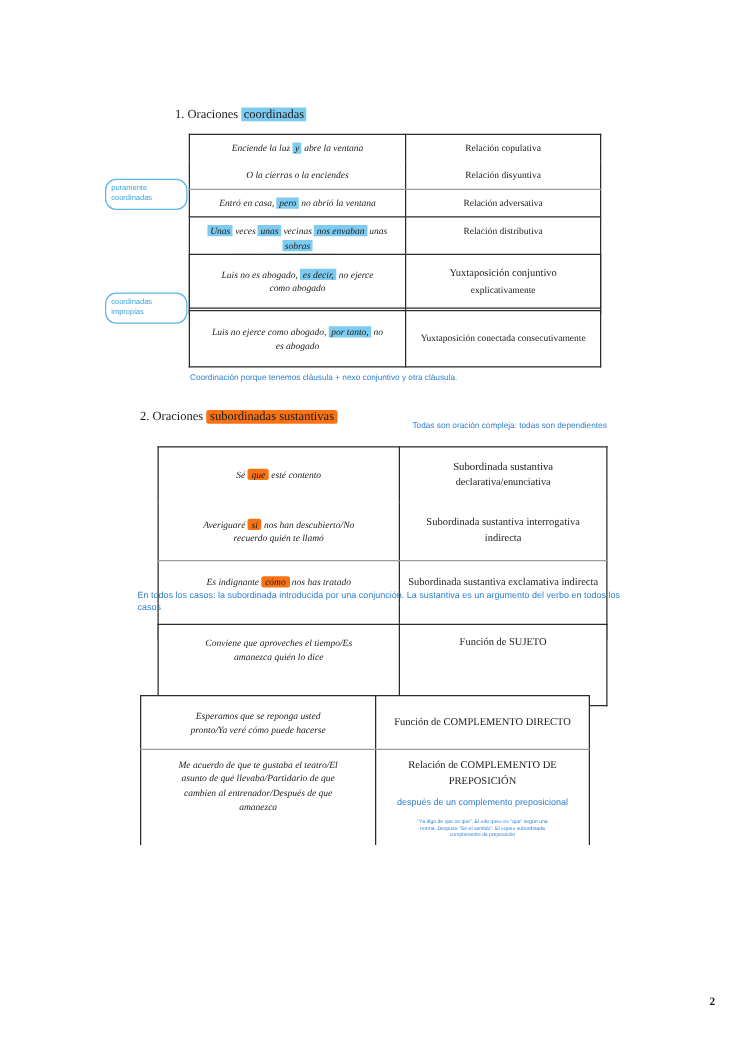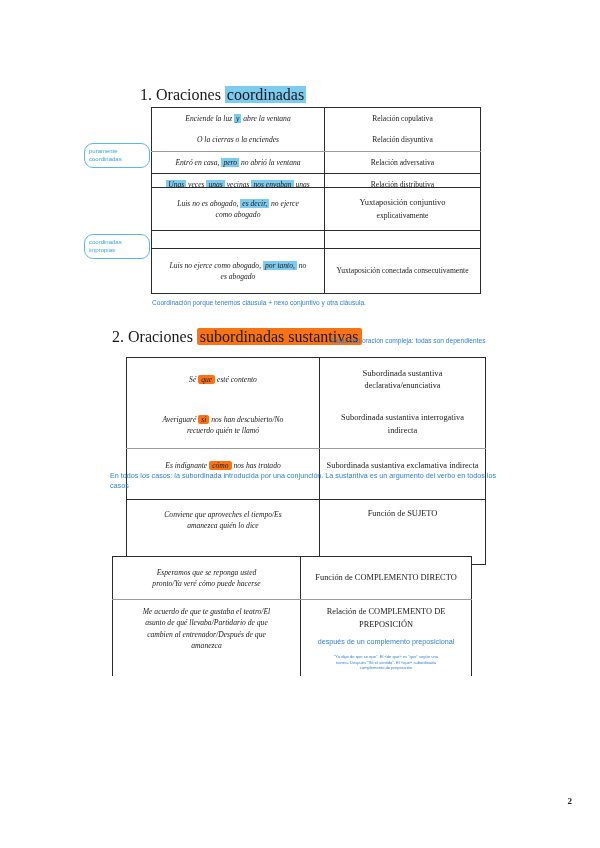--- a/index.html
+++ b/index.html
@@ -10,21 +10,21 @@
     color:#1a1a1a;
     position:relative;
     overflow:hidden;
   }
   .page{position:absolute;inset:0;}
 
   
   .section-heading{
     position:absolute;
     font-family:"Liberation Serif", serif;
-    font-size:16px;
+    font-size:10px;
     color:#1a1a1a;
     white-space:nowrap;
   }
   .hl-cyan{
     background:#7ecbf0;
     padding:0 2px;
   }
   .hl-pink{
     background:#f97316;
     padding:0 3px;
@@ -133,21 +133,21 @@
       <td class="nobord-top"></td>
     </tr>
   </tbody>
     </table>
 
   <div class="callout" style="left:84px;top:143px;width:56px;">
     <span style="white-space:pre-line">puramente
 coordinadas</span>
   </div>
 
-  <table class="tbl" style="left:151px;top:187px;width:330px;">
+  <table class="tbl" style="left:151px;top:203px;width:330px;">
     <tbody>
         <tr>
       <td class="italic" style="width:160px;height:32px;">
         Luis no es abogado, <span class="hl-cyan">es decir,</span> no ejerce<br>como abogado
       </td>
       <td>
         <span class="cell-stack">
           <span style="font-size:8.4px;">Yuxtaposición conjuntivo</span>
           <span>explicativamente</span>
         </span>

